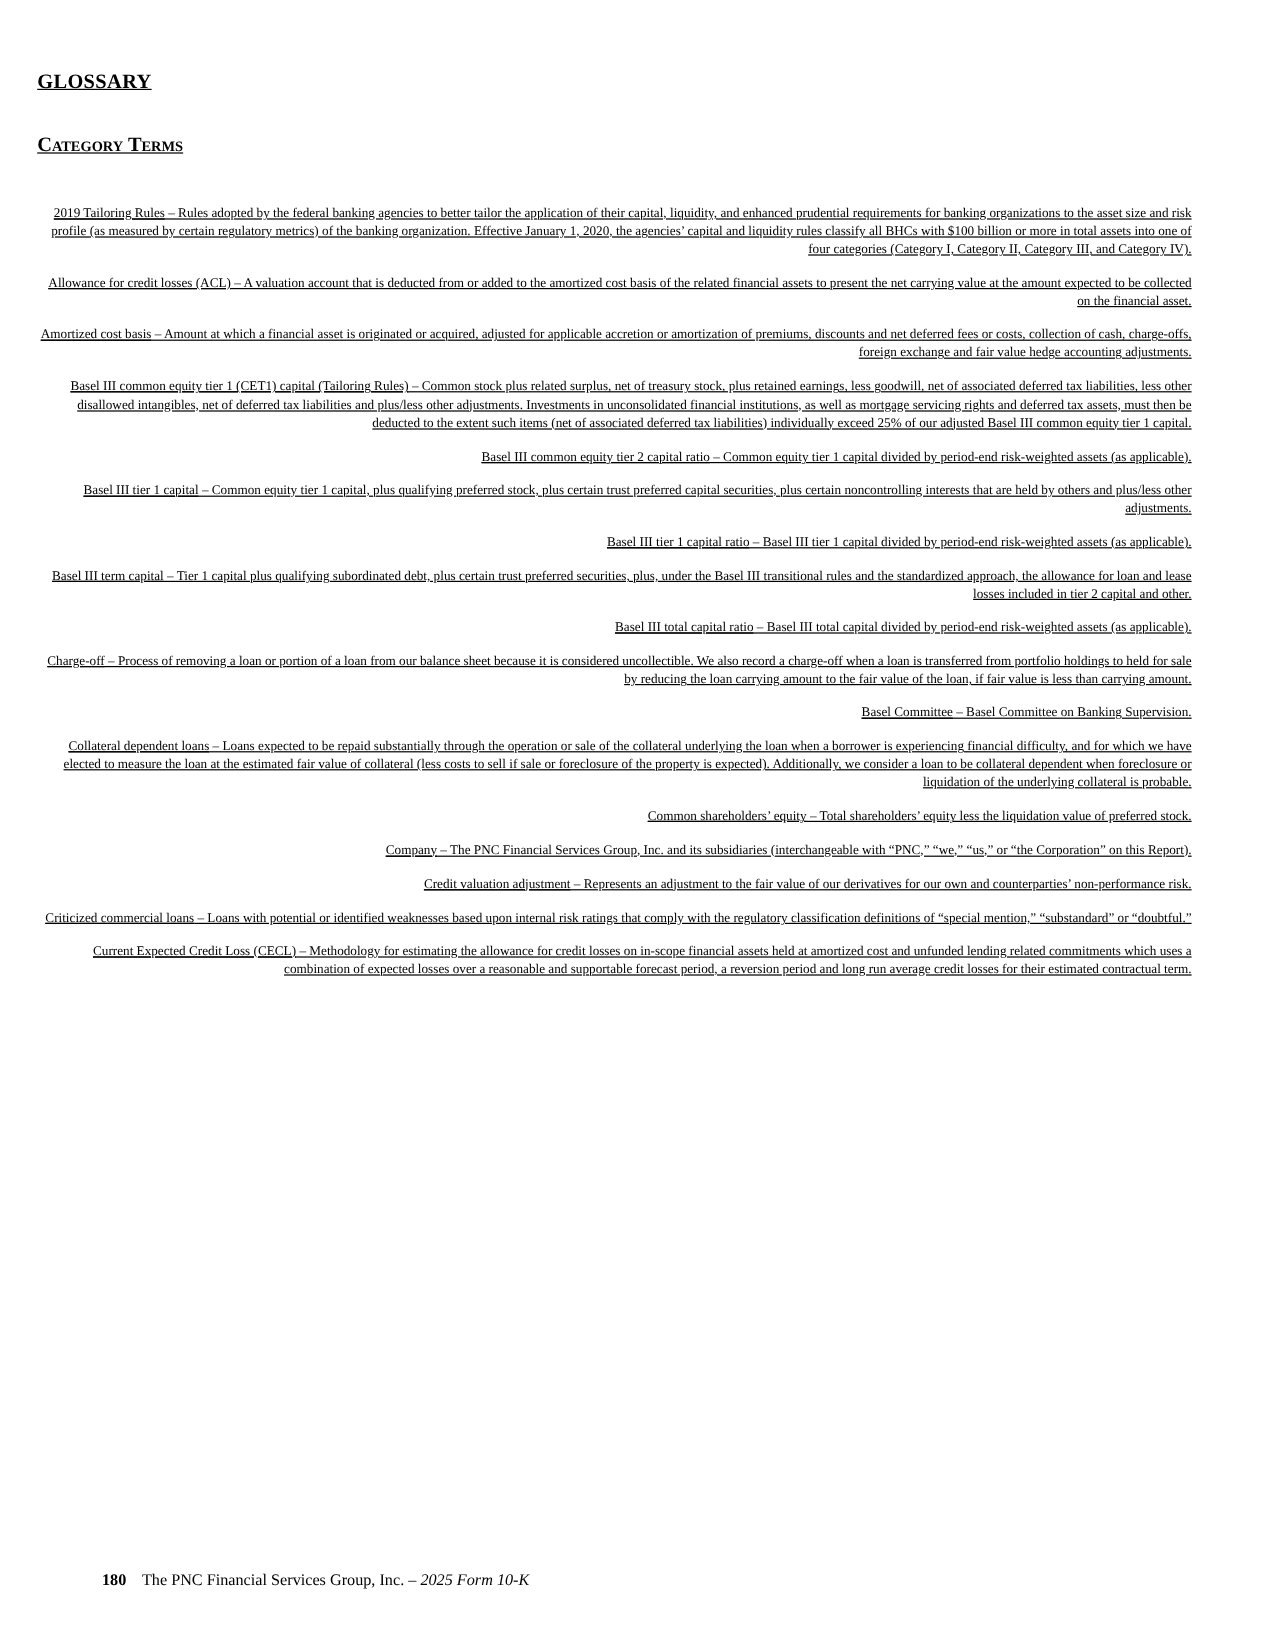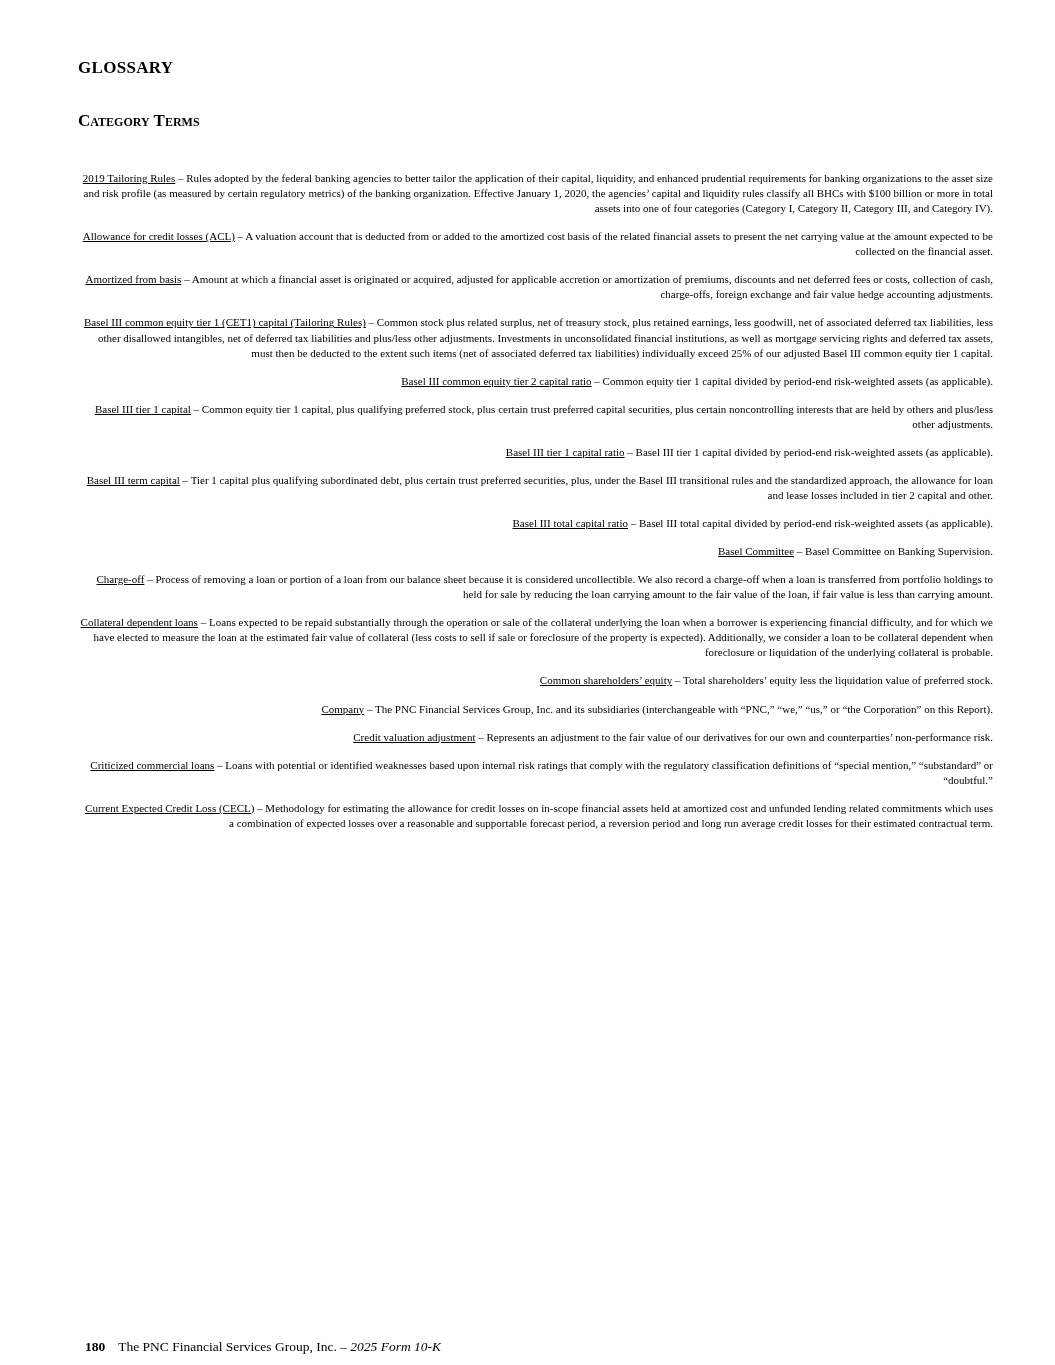--- a/index.html
+++ b/index.html
@@ -8,21 +8,22 @@
     width: 1055px;
     height: 1365px;
     position: relative;
     font-family: "Liberation Serif", serif;
     color: #000000;
     overflow: hidden;
   }
   .page {
     position: absolute;
     inset: 0;
-    padding: 58px 62px 0 78px;
+    padding: 58px 62px 0 31px;
+    text-decoration: underline;
   }
   .doc-title {
     font-size: 17px;
     font-weight: bold;
     letter-spacing: 0.3px;
     margin-bottom: 33px;
   }
   .doc-subtitle {
     font-size: 17px;
     font-weight: bold;
@@ -35,21 +36,21 @@
     line-height: 1.37;
     margin-bottom: 13px;
     text-align: right;
   }
   .term {
     text-decoration: underline;
   }
   .page-footer {
     position: absolute;
     left: 85px;
-    bottom: 10px;
+    bottom: 40px;
     font-size: 13.5px;
     white-space: pre;
   }
   .pagenum {
     font-weight: bold;
     margin-right: 13px;
   }
   .form-italic {
     font-style: italic;
   }
@@ -59,29 +60,29 @@
 
 <div class="page">
 
   <h1 class="doc-title">GLOSSARY</h1>
 
   <h2 class="doc-subtitle">Category Terms</h2>
 
   <div class="entries">
       <p class="entry"><span class="term">2019 Tailoring Rules</span> – Rules adopted by the federal banking agencies to better tailor the application of their capital, liquidity, and enhanced prudential requirements for banking organizations to the asset size and risk profile (as measured by certain regulatory metrics) of the banking organization. Effective January 1, 2020, the agencies’ capital and liquidity rules classify all BHCs with $100 billion or more in total assets into one of four categories (Category I, Category II, Category III, and Category IV).</p>
       <p class="entry"><span class="term">Allowance for credit losses (ACL)</span> – A valuation account that is deducted from or added to the amortized cost basis of the related financial assets to present the net carrying value at the amount expected to be collected on the financial asset.</p>
-      <p class="entry"><span class="term">Amortized from basis</span> – Amount at which a financial asset is originated or acquired, adjusted for applicable accretion or amortization of premiums, discounts and net deferred fees or costs, collection of cash, charge-offs, foreign exchange and fair value hedge accounting adjustments.</p>
+      <p class="entry"><span class="term">Amortized cost basis</span> – Amount at which a financial asset is originated or acquired, adjusted for applicable accretion or amortization of premiums, discounts and net deferred fees or costs, collection of cash, charge-offs, foreign exchange and fair value hedge accounting adjustments.</p>
       <p class="entry"><span class="term">Basel III common equity tier 1 (CET1) capital (Tailoring Rules)</span> – Common stock plus related surplus, net of treasury stock, plus retained earnings, less goodwill, net of associated deferred tax liabilities, less other disallowed intangibles, net of deferred tax liabilities and plus/less other adjustments. Investments in unconsolidated financial institutions, as well as mortgage servicing rights and deferred tax assets, must then be deducted to the extent such items (net of associated deferred tax liabilities) individually exceed 25% of our adjusted Basel III common equity tier 1 capital.</p>
       <p class="entry"><span class="term">Basel III common equity tier 2 capital ratio</span> – Common equity tier 1 capital divided by period-end risk-weighted assets (as applicable).</p>
       <p class="entry"><span class="term">Basel III tier 1 capital</span> – Common equity tier 1 capital, plus qualifying preferred stock, plus certain trust preferred capital securities, plus certain noncontrolling interests that are held by others and plus/less other adjustments.</p>
       <p class="entry"><span class="term">Basel III tier 1 capital ratio</span> – Basel III tier 1 capital divided by period-end risk-weighted assets (as applicable).</p>
       <p class="entry"><span class="term">Basel III term capital</span> – Tier 1 capital plus qualifying subordinated debt, plus certain trust preferred securities, plus, under the Basel III transitional rules and the standardized approach, the allowance for loan and lease losses included in tier 2 capital and other.</p>
       <p class="entry"><span class="term">Basel III total capital ratio</span> – Basel III total capital divided by period-end risk-weighted assets (as applicable).</p>
+      <p class="entry"><span class="term">Charge-off</span> – Process of removing a loan or portion of a loan from our balance sheet because it is considered uncollectible. We also record a charge-off when a loan is transferred from portfolio holdings to held for sale by reducing the loan carrying amount to the fair value of the loan, if fair value is less than carrying amount.</p>
       <p class="entry"><span class="term">Basel Committee</span> – Basel Committee on Banking Supervision.</p>
-      <p class="entry"><span class="term">Charge-off</span> – Process of removing a loan or portion of a loan from our balance sheet because it is considered uncollectible. We also record a charge-off when a loan is transferred from portfolio holdings to held for sale by reducing the loan carrying amount to the fair value of the loan, if fair value is less than carrying amount.</p>
       <p class="entry"><span class="term">Collateral dependent loans</span> – Loans expected to be repaid substantially through the operation or sale of the collateral underlying the loan when a borrower is experiencing financial difficulty, and for which we have elected to measure the loan at the estimated fair value of collateral (less costs to sell if sale or foreclosure of the property is expected). Additionally, we consider a loan to be collateral dependent when foreclosure or liquidation of the underlying collateral is probable.</p>
       <p class="entry"><span class="term">Common shareholders’ equity</span> – Total shareholders’ equity less the liquidation value of preferred stock.</p>
       <p class="entry"><span class="term">Company</span> – The PNC Financial Services Group, Inc. and its subsidiaries (interchangeable with “PNC,” “we,” “us,” or “the Corporation” on this Report).</p>
       <p class="entry"><span class="term">Credit valuation adjustment</span> – Represents an adjustment to the fair value of our derivatives for our own and counterparties’ non-performance risk.</p>
       <p class="entry"><span class="term">Criticized commercial loans</span> – Loans with potential or identified weaknesses based upon internal risk ratings that comply with the regulatory classification definitions of “special mention,” “substandard” or “doubtful.”</p>
       <p class="entry"><span class="term">Current Expected Credit Loss (CECL)</span> – Methodology for estimating the allowance for credit losses on in-scope financial assets held at amortized cost and unfunded lending related commitments which uses a combination of expected losses over a reasonable and supportable forecast period, a reversion period and long run average credit losses for their estimated contractual term.</p>
     </div>
 
   <div class="page-footer"><span class="pagenum">180</span><span>The PNC Financial Services Group, Inc. – </span><span class="form-italic">2025 Form 10-K</span></div>
 

